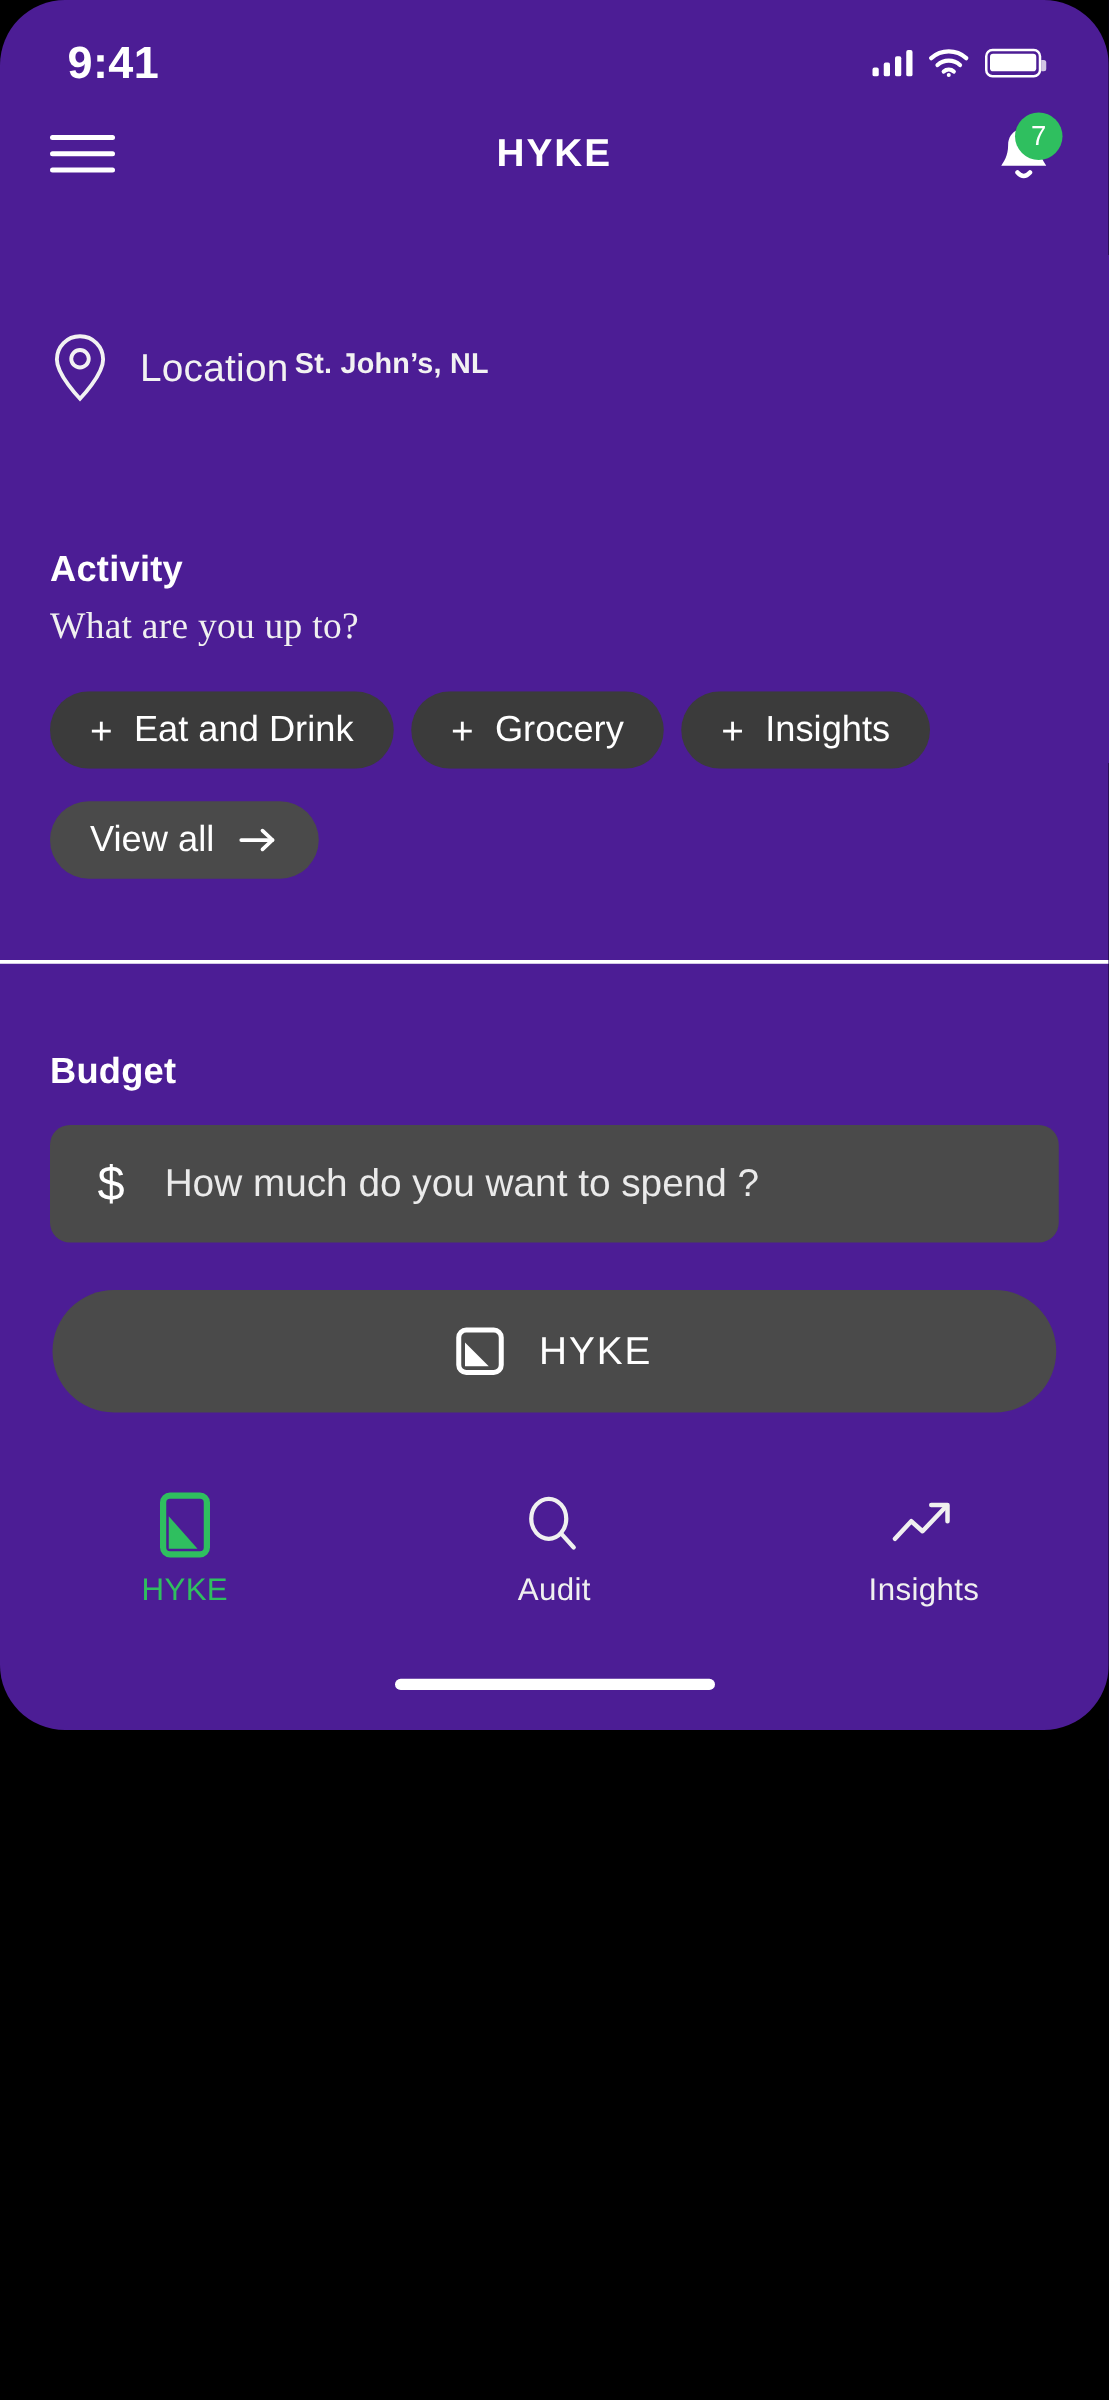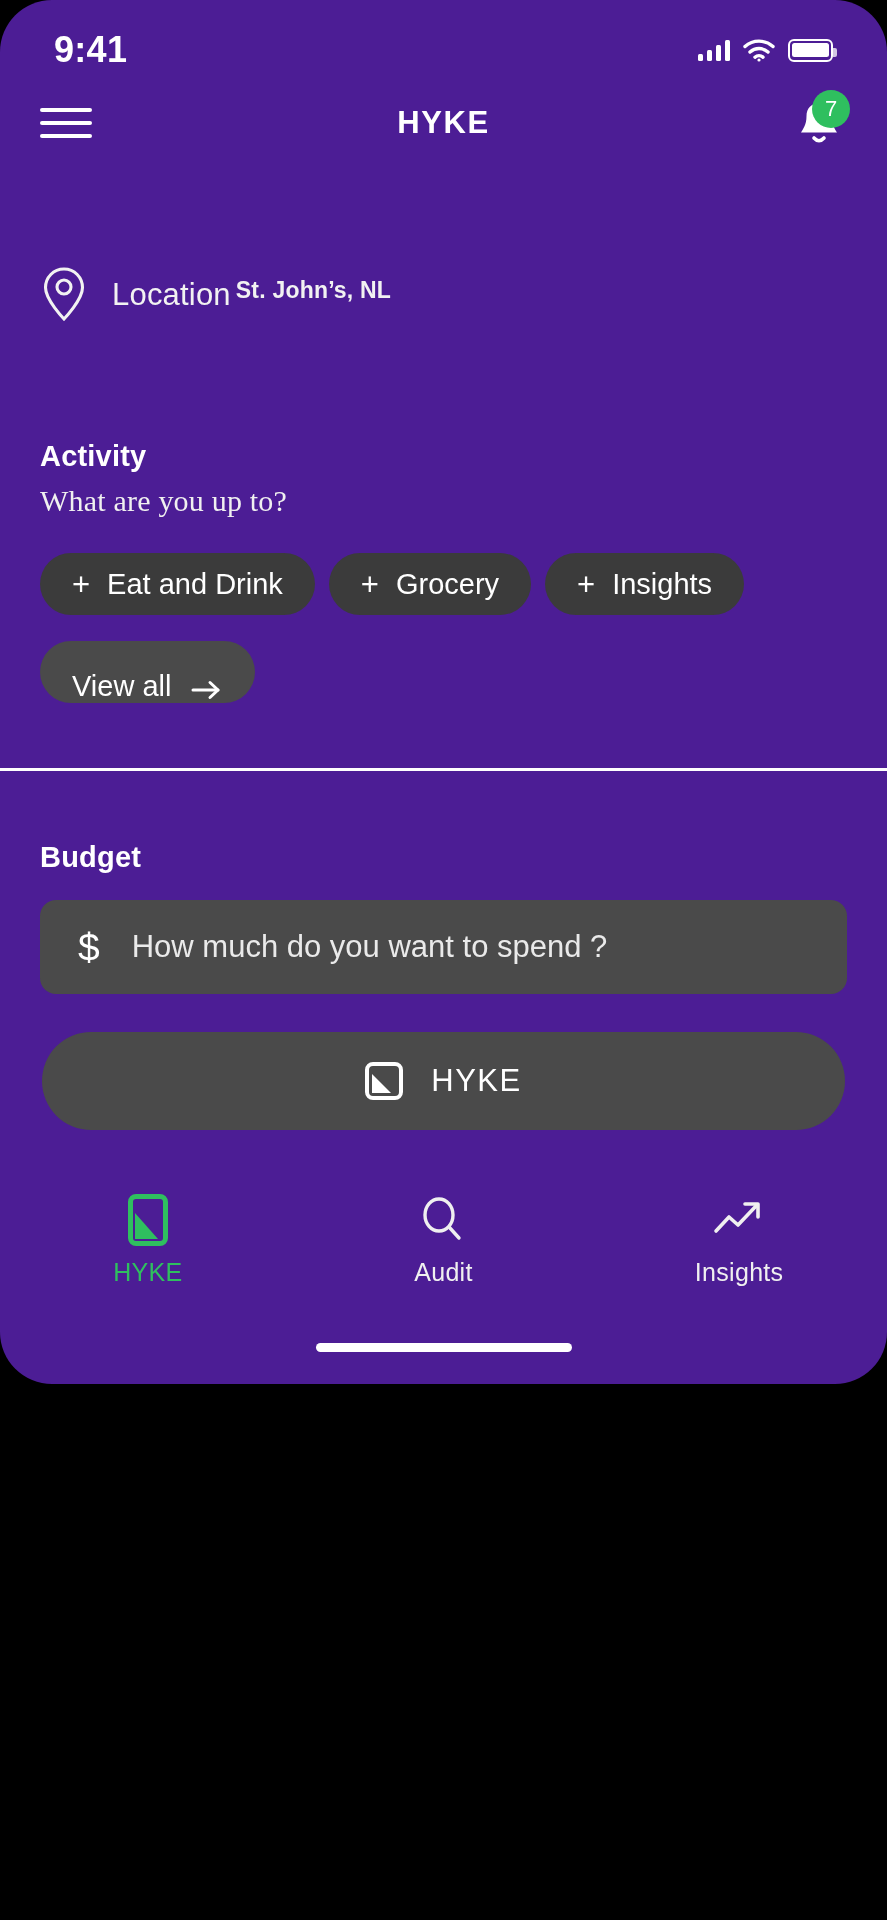--- a/index.html
+++ b/index.html
@@ -91,21 +91,21 @@
     border-radius:32px; height:62px;
     display:flex; align-items:center; gap:17px;
     padding:0 32px;
     font-size:29px; font-weight:400;
     cursor:pointer;
   }
   .chip .plus { font-size:31px; font-weight:300; line-height:1; }
 
   .viewall {
     margin-top:26px;
-    display:inline-flex; align-items:flex-end; gap:20px;
+    display:inline-flex; align-items:center; gap:20px;
     background:#4a4a4a; color:#fff;
     border-radius:32px; height:62px; padding:0 32px;
     font-size:29px; cursor:pointer;
   }
 
   .divider {
     position:absolute; top:768px; left:0; right:0;
     height:3px; background:#ffffff;
   }
 

